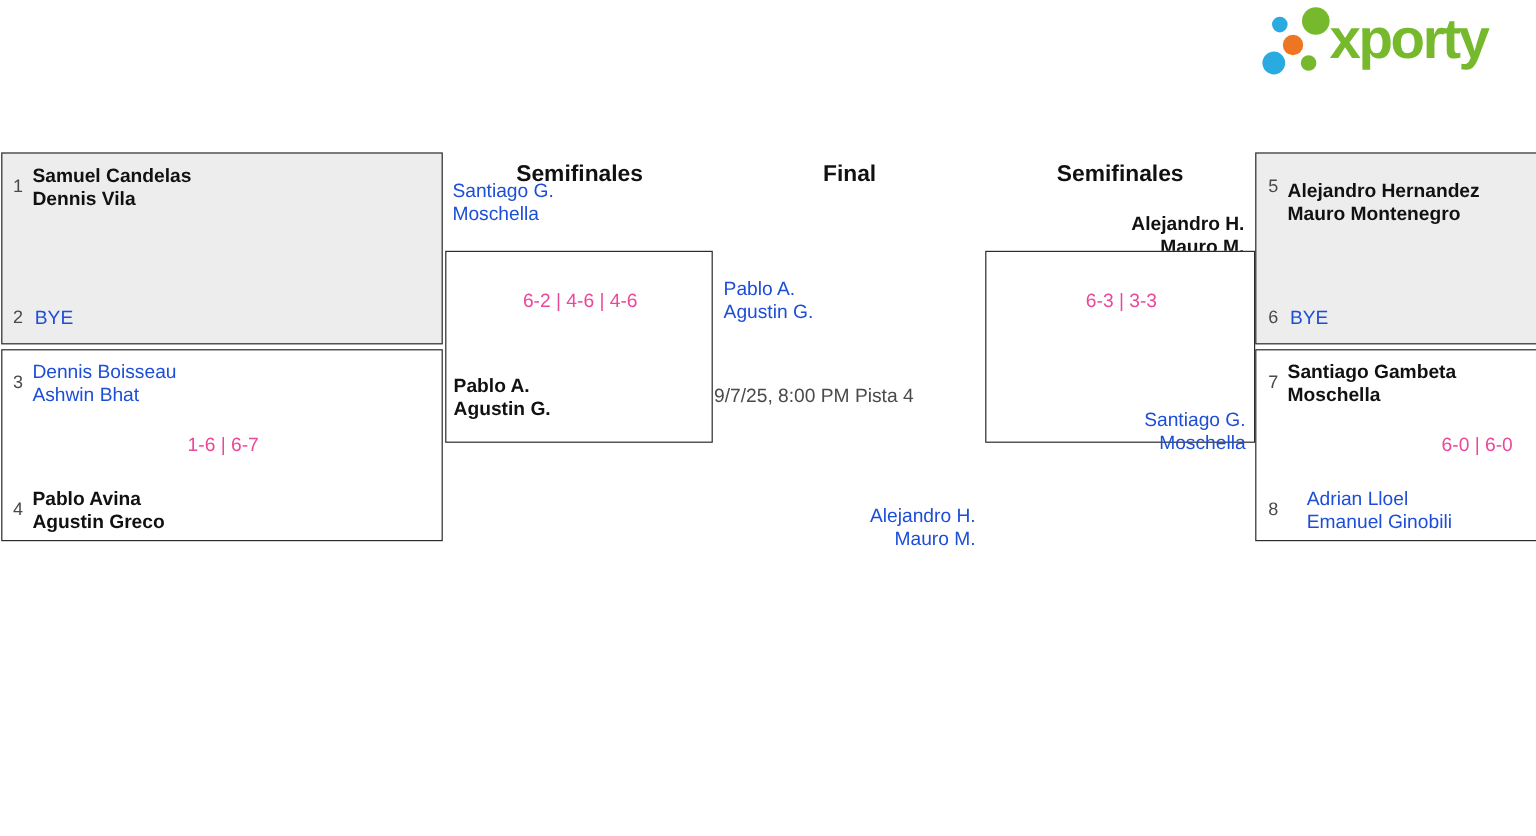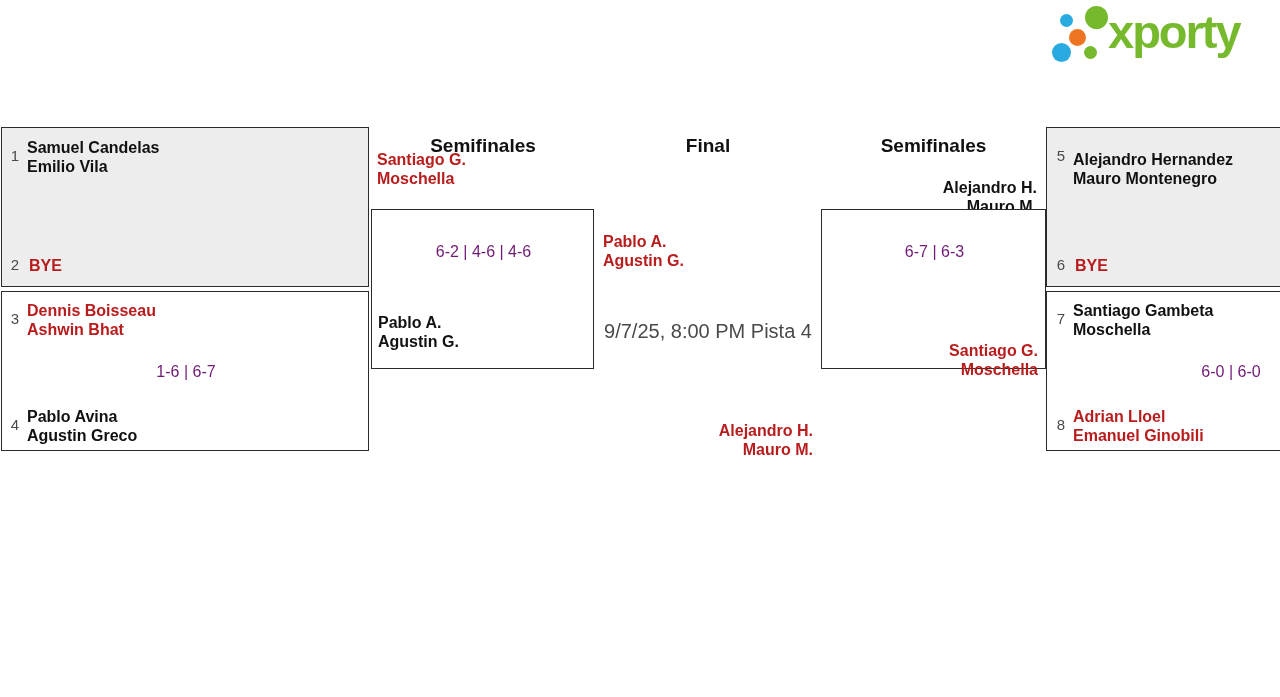--- a/index.html
+++ b/index.html
@@ -4,24 +4,24 @@
 <style>
   html,body{margin:0;padding:0;background:#fff;}
   .stage{position:relative;width:1280px;height:697px;overflow:hidden;background:#fff;
          font-family:"Liberation Sans",sans-serif;color:#111;}
   .abs{position:absolute;}
   .page-title{left:2px;top:4px;font-size:24px;font-weight:700;line-height:33px;color:#000;letter-spacing:-0.3px;}
   .col-header{top:95px;height:24px;font-size:19px;font-weight:600;text-align:center;color:#111;white-space:nowrap;margin-top:40px;}
   .match-box{border:1px solid #2b2b2b;background:#fff;box-sizing:border-box;}
   .match-box.bye{background:#ededed;}
   .seed{font-size:15px;line-height:18px;color:#4a4a4a;width:16px;text-align:center;}
-  .team{font-size:16px;line-height:19px;color:#b91c1c;font-weight:700;white-space:nowrap;}
+  .team{font-size:16px;line-height:19px;color:#1d4ed8;font-weight:400;white-space:nowrap;}
   .team.winner{color:#111;font-weight:700;}
-  .score{font-size:16px;line-height:18px;color:#701a75;text-align:center;white-space:nowrap;}
-  .sched{font-size:20px;line-height:18px;color:#4a4a4a;text-align:center;white-space:nowrap;}
+  .score{font-size:16px;line-height:18px;color:#ec4899;text-align:center;white-space:nowrap;}
+  .sched{font-size:16px;line-height:18px;color:#4a4a4a;text-align:left;white-space:nowrap;}
   .t-right{text-align:right;margin-top:28px;}
   .logo-text{left:1108px;top:4px;font-size:47px;line-height:56px;font-weight:700;
              color:#76b92c;letter-spacing:-2px;}
   .dot{position:absolute;border-radius:50%;}
 </style>
 </head>
 <body>
 
 <div class="stage">
 
@@ -40,21 +40,21 @@
   <div class="abs col-header" style="left:0;width:370px;">Cuartos de final</div>
   <div class="abs col-header" style="left:371px;width:224px;">Semifinales</div>
   <div class="abs col-header" style="left:595px;width:226px;">Final</div>
   <div class="abs col-header" style="left:821px;width:225px;">Semifinales</div>
   <div class="abs col-header" style="left:1046px;width:370px;">Cuartos de final</div>
 
   <div class="abs match-box bye" style="left:1px;top:127px;width:368px;height:160px;">
     <div class="abs seed" style="left:5px;top:19px;">1</div>
     <div class="abs team winner" style="left:25px;top:10px;">
       <div>Samuel Candelas</div>
-      <div>Emilio Vila</div>
+      <div>Dennis Vila</div>
     </div>
     <div class="abs seed" style="left:5px;top:128px;">2</div>
     <div class="abs team" style="left:27px;top:128px;">BYE</div>
   </div>
 
   <div class="abs match-box" style="left:1px;top:291px;width:368px;height:160px;">
     <div class="abs seed" style="left:5px;top:18px;">3</div>
     <div class="abs team" style="left:25px;top:9px;">
       <div>Dennis Boisseau</div>
       <div>Ashwin Bhat</div>
@@ -89,21 +89,21 @@
       <div>Alejandro H.</div>
       <div>Mauro M.</div>
     </div>
   </div>
 
   <div class="abs team winner t-right" style="left:821px;width:216px;top:150px;">
     <div>Alejandro H.</div>
     <div>Mauro M.</div>
   </div>
   <div class="abs match-box" style="left:821px;top:209px;width:225px;height:160px;">
-    <div class="abs score" style="left:0;width:225px;top:33px;">6-7 | 6-3</div>
+    <div class="abs score" style="left:0;width:225px;top:33px;">6-3 | 3-3</div>
     <div class="abs team t-right" style="left:0;width:216px;top:103px;">
       <div>Santiago G.</div>
       <div>Moschella</div>
     </div>
   </div>
 
   <div class="abs match-box bye" style="left:1046px;top:127px;width:370px;height:160px;">
     <div class="abs seed" style="left:6px;top:19px;">5</div>
     <div class="abs team winner" style="left:26px;top:22px;">
       <div>Alejandro Hernandez</div>
@@ -114,19 +114,19 @@
   </div>
 
   <div class="abs match-box" style="left:1046px;top:291px;width:370px;height:160px;">
     <div class="abs seed" style="left:6px;top:18px;">7</div>
     <div class="abs team winner" style="left:26px;top:9px;">
       <div>Santiago Gambeta</div>
       <div>Moschella</div>
     </div>
     <div class="abs score" style="left:0;width:368px;top:71px;">6-0 | 6-0</div>
     <div class="abs seed" style="left:6px;top:124px;">8</div>
-    <div class="abs team" style="left:26px;top:115px;">
+    <div class="abs team" style="left:42px;top:115px;">
       <div>Adrian Lloel</div>
       <div>Emanuel Ginobili</div>
     </div>
   </div>
 
 </div>
 
 </body></html>

